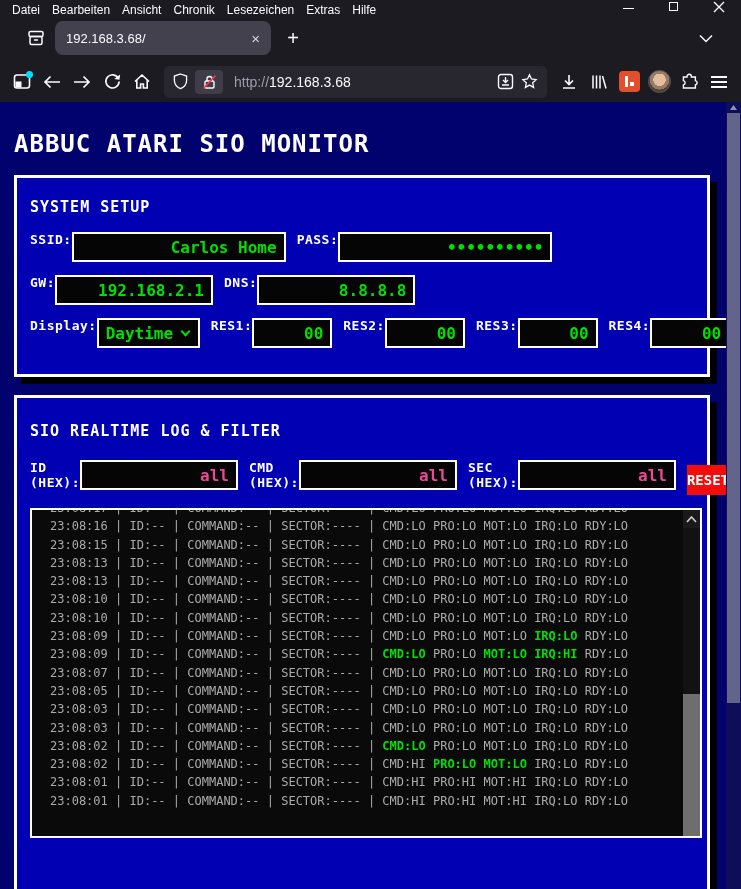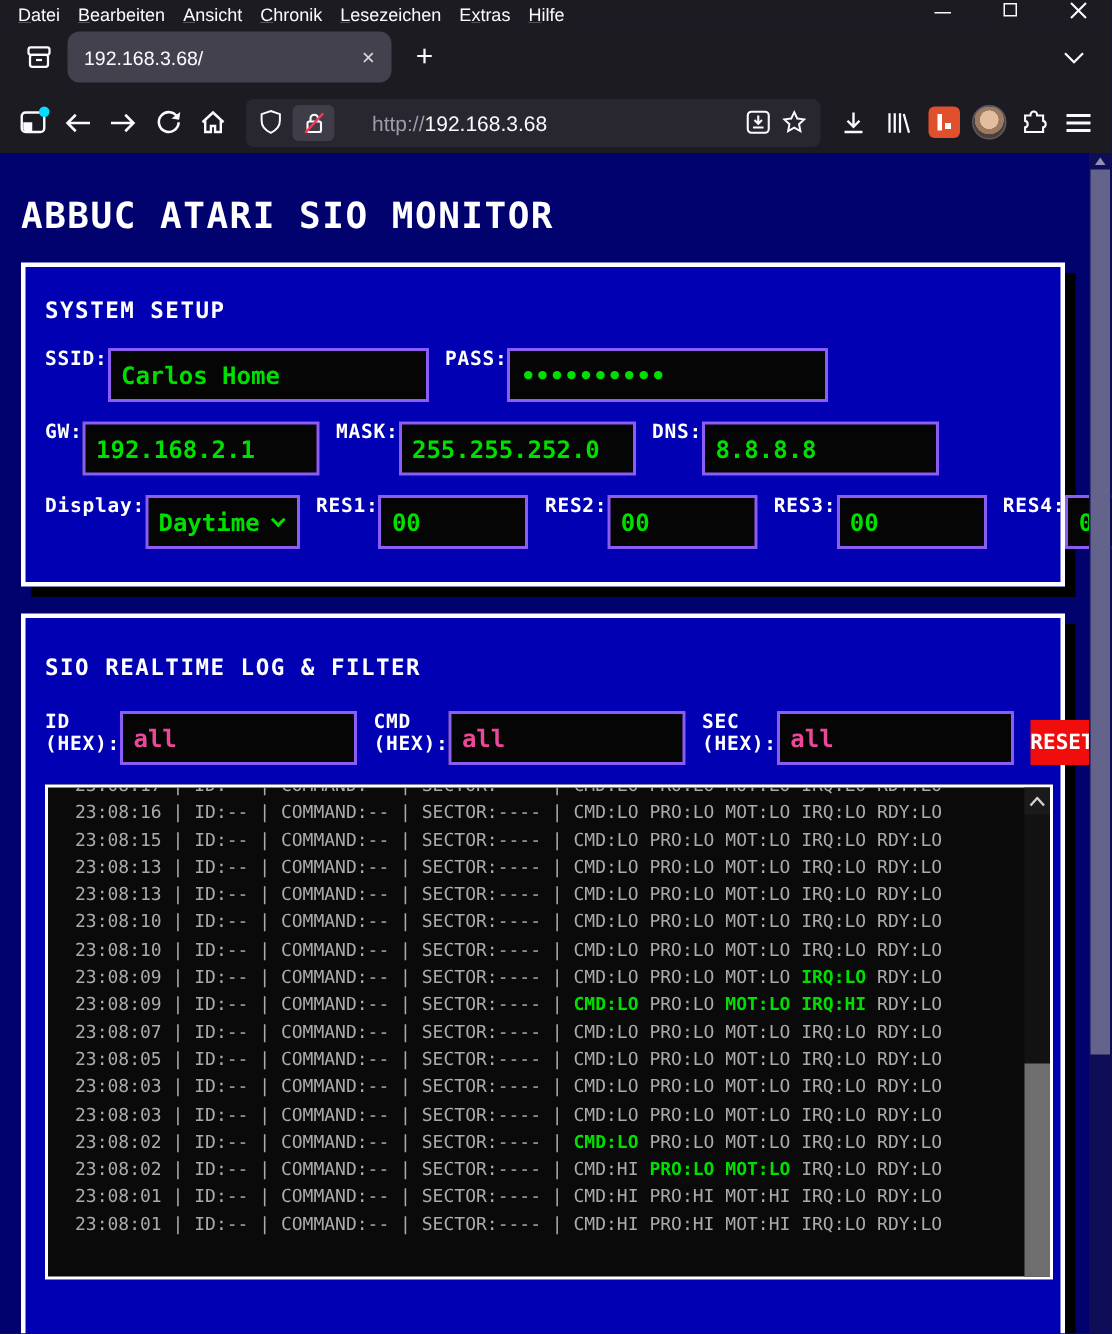--- a/index.html
+++ b/index.html
@@ -10,38 +10,38 @@
   .menubar { height:15px; background:#1c1b22; display:flex; align-items:flex-start;
              padding-left:6px; position:relative; overflow:hidden; }
   .menu-item { color:#fbfbfe; font-size:12px; line-height:17px; padding:0 6px;
                transform:translateY(2px); white-space:nowrap; }
   .menu-item u { text-decoration:underline; text-underline-offset:1px; }
   .win-controls { position:absolute; right:0; top:-6px; display:flex; }
   .win-btn { width:45px; height:20px; display:flex; align-items:center; justify-content:center; }
   .glyph-min { width:11px; border-top:1.6px solid #fbfbfe; margin-top:8px; }
   .glyph-max { width:9px; height:9px; border:1.6px solid #fbfbfe; margin-top:5px; }
 
-  .tabbar { height:46px; background:#1c1b22; display:flex; align-items:center; padding:0 12px; }
+  .tabbar { height:46px; background:#1c1b22; display:flex; align-items:center; padding:0 22px; }
   .tb-iconbtn { width:28px; height:28px; display:flex; align-items:center; justify-content:center; }
   .tab { margin-left:5px; width:216px; height:34px; background:#42414d; border-radius:8px;
          display:flex; align-items:center; padding:0 8px 0 11px; }
   .tab-title { flex:1; color:#fbfbfe; font-size:13px; white-space:nowrap; overflow:hidden; }
   .tab-close { color:#d7d7db; font-size:15px; line-height:15px; padding:0 3px; }
   .newtab { width:28px; height:28px; margin-left:8px; color:#fbfbfe; font-size:20px; font-weight:300;
             display:flex; align-items:center; justify-content:center; }
   .alltabs { margin-left:auto; width:26px; height:26px; display:flex; align-items:center; justify-content:center; }
 
   .navbar { height:41px; background:#1c1b22; display:flex; align-items:center; padding:0 8px; gap:2px; }
   .nav-btn { width:28px; height:28px; display:flex; align-items:center; justify-content:center; position:relative; }
   .fxview-dot { position:absolute; top:3px; right:3px; width:7px; height:7px; border-radius:50%; background:#00ddff; }
   .urlbar { flex:1; height:32px; margin:0 6px; background:#28262f; border-radius:5px;
             display:flex; align-items:center; padding:0 9px; gap:7px; }
   .lockbox { width:28px; height:24px; background:#3e3d48; border-radius:4px;
              display:flex; align-items:center; justify-content:center; }
-  .url-text { font-size:14px; margin-left:18px; white-space:nowrap; }
+  .url-text { font-size:14px; margin-left:4px; white-space:nowrap; }
   .url-proto { color:#9c9cab; } .url-host { color:#fbfbfe; }
   .urlbar .spacer { flex:1; }
   .ext-square { width:21px; height:21px; border-radius:4px; background:#e0502c;
                 display:flex; align-items:center; justify-content:center; gap:2px; }
   .ext-square i { display:block; width:3px; height:11px; background:#fff; }
   .ext-square b { display:block; width:4px; height:4px; background:#fff; margin-top:5px; }
   .avatar { width:23px; height:23px; border-radius:50%;
             background:radial-gradient(circle at 50% 42%, #e3bd9f 0 38%, #9b7a62 39% 60%, #4e4038 61% 100%);
             border:1px solid #5a5966; }
   .hambox { width:16px; display:flex; flex-direction:column; gap:3px; }
@@ -59,27 +59,27 @@
   .panel { width:696px; background:#0101b3; border:3px solid #fff; box-shadow:7px 7px 0 0 #000;
            padding:20px 13px 22px 13px; margin-top:17px; }
   .panel h2 { font-size:15px; letter-spacing:1px; margin-bottom:16px; }
   .panel.log-panel { margin-top:18px; padding-top:24px; height:520px; }
   .panel.log-panel h2 { margin-bottom:20px; }
 
   .frow { display:flex; gap:11px; margin-top:13px; }
   .frow:first-of-type { margin-top:0; }
   .field { display:flex; flex-direction:row; }
   .field label { font-size:13px; margin-bottom:5px; letter-spacing:0.5px; }
-  .term-input, .term-select { height:30px; background:#050505; border:2px solid #8b5cf6;
+  .term-input, .term-select { height:30px; background:#050505; border:2px solid #ffffff;
         color:#00e000; font-family:"DejaVu Sans Mono", monospace; font-weight:700;
-        font-size:16px; padding:16px 7px; }
+        font-size:16px; padding:4px 7px;text-align:right; }
   .term-select { display:flex; align-items:center; justify-content:space-between; }
   .chev { width:7px; height:7px; border-right:2px solid #00e000; border-bottom:2px solid #00e000;
           transform:rotate(45deg); margin:-3px 2px 0 0; }
-  .w214{width:214px} .w158{width:158px} .w103{width:103px} .w98{width:100px}
+  .w214{width:214px} .w158{width:158px} .w103{width:103px} .w98{width:80px}
   .dim-green { color:#ec4899; }
   .btn-red { background:#f20d0d; color:#fff; font-family:"DejaVu Sans Mono", monospace;
              font-weight:700; cursor:pointer; }
   .save-btn { width:100px; height:34px; border:2px solid #fff; font-size:14px;
               margin-left:auto; align-self:flex-end; letter-spacing:0; }
   .reset-btn { width:158px; height:30px; border:none; font-size:14px;
                margin-left:auto; align-self:flex-end; }
 
   .logbox { position:relative; margin-top:13px; width:672px; height:330px;
             background:#0a0a0a; border:2px solid #fff; overflow:hidden; }
@@ -242,24 +242,20 @@
           <input class="term-input w214" value="••••••••••" style="">
         </div>
       </div>
 
       <div class="frow">
         <div class="field">
           <label>GW:</label>
           <input class="term-input w158" value="192.168.2.1" style="">
         </div>
         <div class="field">
-          <label>MASK:</label>
-          <input class="term-input w158" value="255.255.252.0" style="">
-        </div>
-        <div class="field">
           <label>DNS:</label>
           <input class="term-input w158" value="8.8.8.8" style="">
         </div>
       </div>
 
       <div class="frow">
         <div class="field">
           <label>Display:</label>
           <div class="term-select w103">
             <span>Daytime</span>

